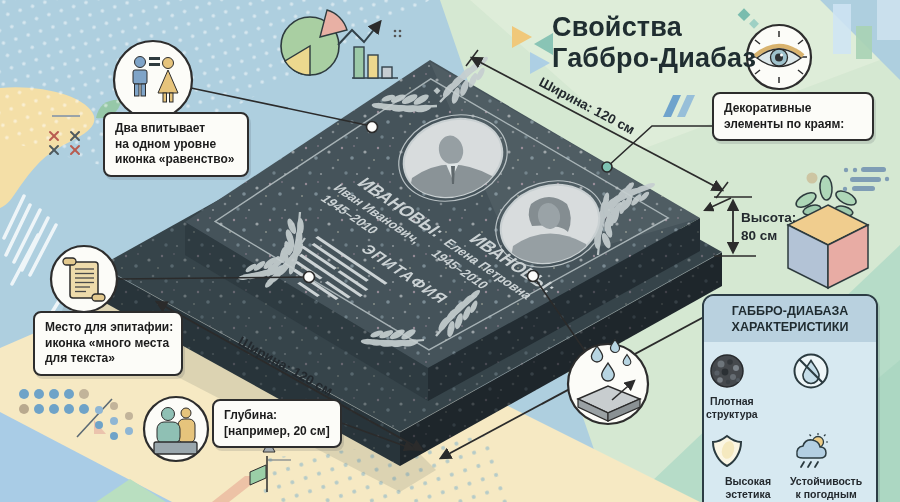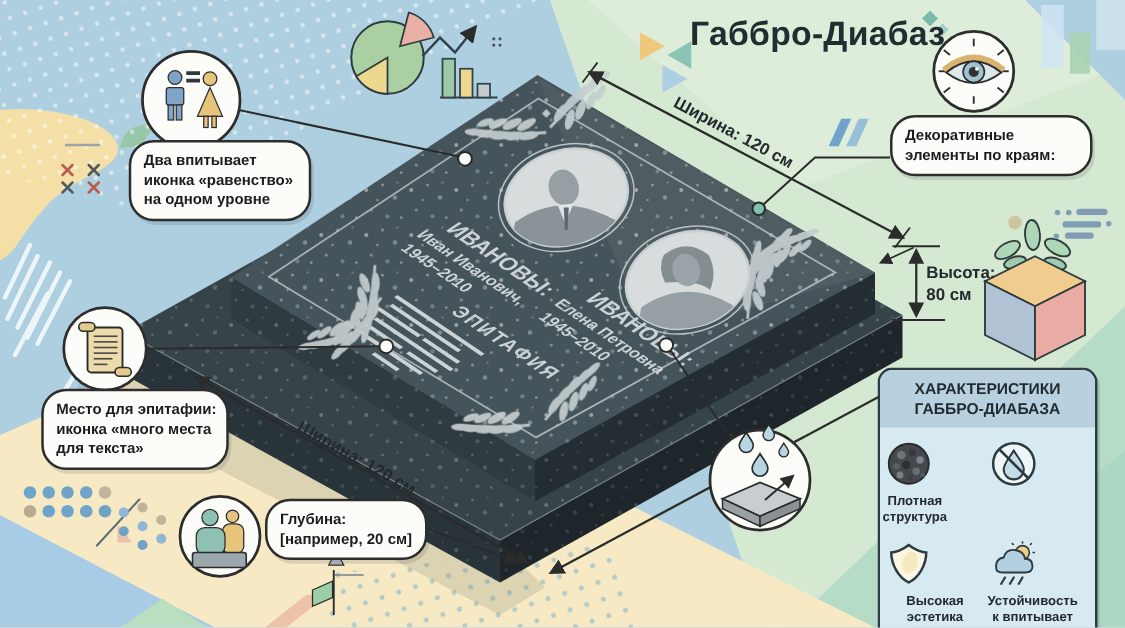--- a/index.html
+++ b/index.html
@@ -2,21 +2,21 @@
 <html><head>
 <meta charset="utf-8">
 <style>
   html,body{margin:0;padding:0;background:#e8e8e8}
   .stage{position:relative;width:900px;height:502px;overflow:hidden;
          font-family:"Liberation Sans","DejaVu Sans",sans-serif;background:#aecfdf}
   svg.bg{position:absolute;left:0;top:0}
   .title{position:absolute;left:552px;top:12px;font-size:27px;font-weight:bold;
          color:#202e31;line-height:1.13;letter-spacing:.2px}
   .title span{display:block}
-  .callout{position:absolute;background:#fcfcf8;border:2px solid #2d2d2d;border-radius:20px;
+  .callout{position:absolute;background:#fcfcf8;border:2px solid #2d2d2d;border-radius:8px;
            padding:7px 10px;font-size:12px;font-weight:bold;line-height:1.3;color:#1c1c1c;
            box-shadow:2px 3px 0 rgba(50,60,70,.14)}
   .callout span{display:block;white-space:nowrap}
   .panel{position:absolute;left:702px;top:294px;width:172px;height:226px;background:#d7e9f1;
          border:2px solid #2c3c44;border-radius:12px;overflow:hidden;
          box-shadow:2px 3px 0 rgba(50,60,70,.14)}
   .panel-header{background:#b9d1df;text-align:center;font-weight:bold;font-size:12.5px;
                 color:#1f2b30;padding:8px 4px 7px;line-height:1.25}
   .panel-header span{display:block}
   .panel-body{display:grid;grid-template-columns:1fr 1fr;padding:8px 2px 4px;row-gap:9px}
@@ -382,27 +382,28 @@
     <polygon points="608,413 640,399 640,407 608,421" fill="#8a9194" stroke="#2b2b2b" stroke-width="1.2"></polygon>
     <use href="#drop" transform="translate(597,354) scale(0.8)" fill="#b7d5e2" stroke="#2b2b2b" stroke-width="1.6"></use>
     <use href="#drop" transform="translate(615,346) scale(0.65)" fill="#b7d5e2" stroke="#2b2b2b" stroke-width="1.8"></use>
     <use href="#drop" transform="translate(627,360) scale(0.55)" fill="#b7d5e2" stroke="#2b2b2b" stroke-width="2"></use>
     <use href="#drop" transform="translate(608,372) scale(0.9)" fill="#b7d5e2" stroke="#2b2b2b" stroke-width="1.5"></use>
     <line x1="612" y1="400" x2="634" y2="381" stroke="#2b2b2b" stroke-width="1.6" marker-end="url(#ah)"></line>
   </g>
 </svg>
 
 <div class="title">
+  <span>Свойства</span>
   <span>Габбро-Диабаз</span>
 </div>
 
 <div class="callout" style="left:103px;top:112px;width:122px">
   <span>Два впитывает</span>
+  <span>на одном уровне</span>
   <span>иконка «равенство»</span>
-  <span>на одном уровне</span>
 </div>
 
 <div class="callout" style="left:712px;top:92px;width:138px">
   <span able="false">Декоративные</span>
   <span>элементы по краям:</span>
 </div>
 
 <div class="callout" style="left:33px;top:311px;width:126px">
   <span>Место для эпитафии:</span>
   <span>иконка «много места</span>
@@ -410,22 +411,22 @@
 </div>
 
 <div class="callout" style="left:212px;top:399px;width:106px">
   <span>Глубина:</span>
   <span>[например, 20 см]</span>
 </div>
 
 
 <div class="panel">
   <div class="panel-header">
+    <span>ГАББРО-ДИАБАЗА</span>
     <span>ХАРАКТЕРИСТИКИ</span>
-    <span>ГАББРО-ДИАБАЗА</span>
   </div>
   <div class="panel-body">
     <div class="p-item">
       <svg width="42" height="42" viewBox="-21 -21 42 42">
         <circle r="16" fill="#45494d" stroke="#26292c" stroke-width="1.5"></circle>
         <circle cx="-6" cy="-7" r="3.5" fill="#6d757b"></circle>
             <circle cx="3" cy="-9" r="2.8" fill="#33383c"></circle>
         <circle cx="9" cy="-3" r="3" fill="#7b838a"></circle>
             <circle cx="-10" cy="2" r="2.6" fill="#585f66"></circle>
         <circle cx="-2" cy="1" r="3.4" fill="#2b3034"></circle>
@@ -470,20 +471,20 @@
         </g>
         <path d="M-14,4 Q-15,-4 -8,-5 Q-6,-12 1,-11 Q8,-10 9,-4 Q15,-4 15,2 Q15,7 9,7 L-8,7 Q-14,7 -14,4 Z" fill="#b3cfe2" stroke="#2b3b40" stroke-width="1.5"></path>
         <g stroke="#2b3b40" stroke-width="1.8" stroke-linecap="round">
           <line x1="-7" y1="11" x2="-10" y2="16"></line>
               <line x1="0" y1="11" x2="-3" y2="16"></line>
           <line x1="7" y1="11" x2="4" y2="16"></line>
         </g>
       </svg>
       <div class="p-label">
         <span>Устойчивость</span>
-        <span>к впитывает</span>
+        <span>к погодным</span>
         <span>условиям</span>
       </div>
     </div>
   </div>
 </div>
 
 </div>
 
 </body></html>

